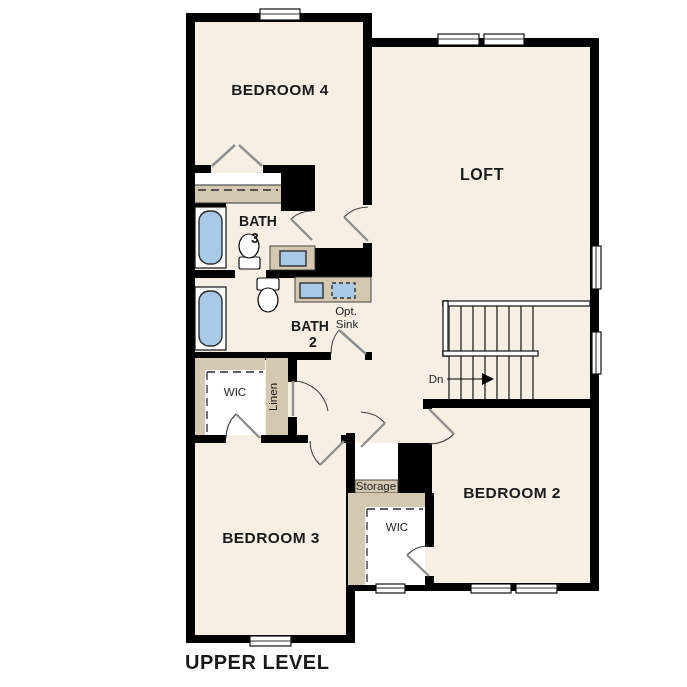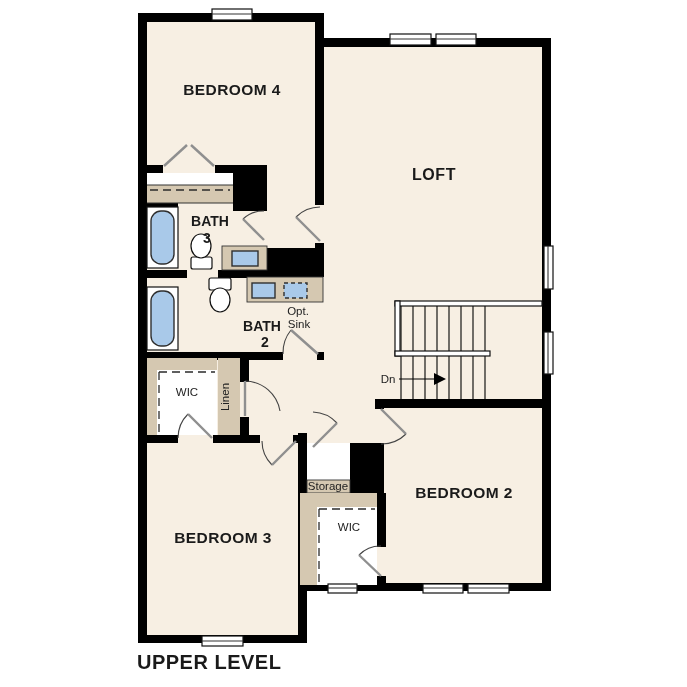--- a/index.html
+++ b/index.html
@@ -1,20 +1,20 @@
 <!DOCTYPE html>
 <html style="--c-floor: #f7efe3; --c-closet: #d5c8b1; --c-fixture: #a9c9e9; --c-wall: #000000; --c-door_leaf: #8f8f8f; --c-door_arc: #444444; --c-text: #1a1a1a;"><head>
 <meta charset="utf-8">
 <style>
   :root{
     --c-floor:#f7efe3; --c-closet:#d5c8b1; --c-fixture:#a9c9e9;
     --c-wall:#000000; --c-door_leaf:#8f8f8f; --c-door_arc:#444444; --c-text:#1a1a1a;
   }
   html,body{margin:0;padding:0;background:#ffffff;}
-  .canvas{position:relative;width:567px;height:687px;background:#ffffff;overflow:hidden;}
+  .canvas{position:relative;width:567px;height:687px;background:#ffffff;overflow:hidden;margin-left:48px;}
   svg{display:block;}
   .floor{fill:var(--c-floor);}
   .wall{fill:var(--c-wall);}
   .tan{fill:var(--c-closet);}
   .tan-b{fill:var(--c-closet);stroke:#333;stroke-width:0.9;}
   .wh{fill:#ffffff;}
   .wh-b{fill:#ffffff;stroke:#111;stroke-width:1.2;}
   .fix{fill:var(--c-fixture);stroke:#2f2f2f;stroke-width:1.4;}
   .fix-d{fill:var(--c-fixture);stroke:#2f2f2f;stroke-width:1.4;stroke-dasharray:4 3;}
   .thin{stroke:#333;stroke-width:1.1;fill:none;}

